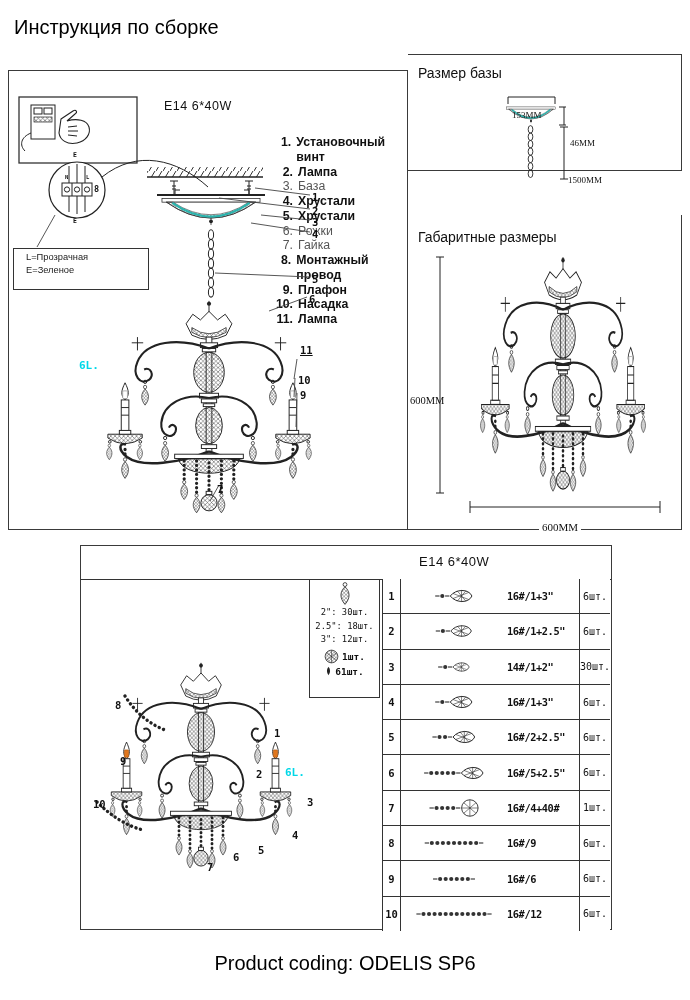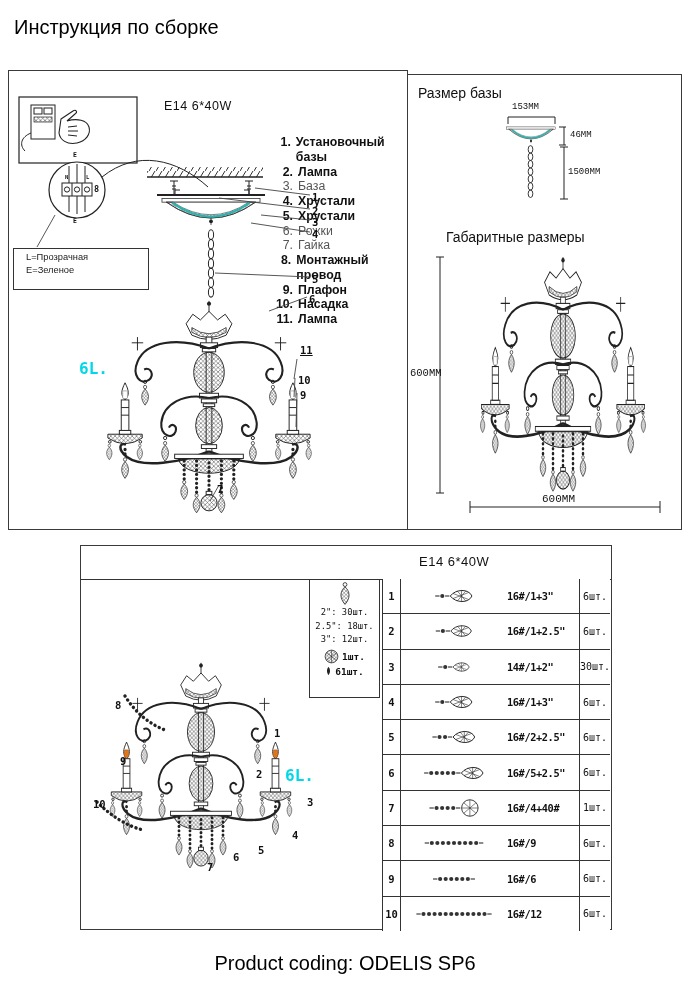--- a/index.html
+++ b/index.html
@@ -16,23 +16,23 @@
   
   .plist{position:absolute;left:258px;top:64px;width:142px;}
   .pl-row{display:flex;font-size:12.3px;font-weight:700;line-height:14.75px;color:#101010;}
   .pl-row .pl-num{width:26px;text-align:right;margin-right:5px;}
   .pl-row.muted{color:#555;font-weight:400;}
   
   .wleg{position:absolute;left:4px;top:177px;width:136px;height:42px;border:1.2px solid #333;background:#fff;padding:2px 0 0 3px;box-sizing:border-box;}
   .wleg span{display:block;font-size:9.3px;line-height:12.5px;color:#222;padding-left:9px;}
   
   .callout{position:absolute;font-family:"DejaVu Sans Mono",monospace;font-size:10.5px;font-weight:700;color:#111;z-index:5;white-space:nowrap;}
-  .callout.cyan{color:var(--cyan,#00d8e8);font-size:16px;}
+  .callout.cyan{color:var(--cyan,#00d8e8);font-size:11px;}
   
-  .dimlbl{position:absolute;font-family:Liberation Mono, monospace;color:#111;white-space:nowrap;z-index:4;}
+  .dimlbl{position:absolute;font-family:Liberation Serif, serif;color:#111;white-space:nowrap;z-index:4;margin-top:28px;}
   
   .bp-header{position:absolute;left:0;top:0;right:0;height:33px;border-bottom:1.4px solid #333;z-index:2;}
   .bp-header span{position:absolute;left:338px;top:8px;font-size:13px;letter-spacing:.5px;}
   .clegend{position:absolute;left:228px;top:33px;width:71px;height:119px;border:1.4px solid #333;background:#fff;box-sizing:border-box;z-index:2;text-align:center;}
   .clegend .szline{display:block;font-family:"DejaVu Sans Mono",monospace;font-size:8.8px;line-height:13.5px;color:#111;white-space:nowrap;}
   .clegend .lrow{display:flex;align-items:center;justify-content:center;gap:3px;margin-top:2px;}
   .clegend .lrow span{font-family:"DejaVu Sans Mono",monospace;font-size:9.5px;font-weight:700;}
   .ptable{position:absolute;left:301px;top:33px;width:228px;height:352px;border-left:1.4px solid #333;display:flex;flex-direction:column;z-index:2;background:#fff;box-sizing:border-box;}
   .prow{flex:1;display:flex;align-items:stretch;border-bottom:1.4px solid #333;min-height:0;}
   .prow:last-child{border-bottom:none;}
@@ -178,21 +178,21 @@
   <span class="abs off-lbl" style="left:54px;top:32px;">OFF</span>
   <div class="wleg">
 
   <span>L=Прозрачная</span>
       <span>E=Зеленое</span>
     </div>
   <div class="plist">
 
   <div class="pl-row">
         <span class="pl-num">1.</span>
-        <span class="pl-label">Установочный базы</span>
+        <span class="pl-label">Установочный винт</span>
       </div>
       <div class="pl-row">
         <span class="pl-num">2.</span>
         <span class="pl-label">Лампа</span>
       </div>
       <div class="pl-row muted">
         <span class="pl-num">3.</span>
         <span class="pl-label">База</span>
       </div>
       <div class="pl-row">
@@ -240,41 +240,41 @@
     <span class="callout" style="left: 291px; top: 318px;">9</span>
     <span class="callout" style="left: 208px; top: 412px;">7</span>
     <span class="callout cyan" style="left: 70px; top: 288px;">6L.</span>
     <span class="callout" style="left: 64px; top: 80px; font-size: 6.5px;">E</span>
     <span class="callout" style="left: 56px; top: 103px; font-size: 5.5px;">N</span>
     <span class="callout" style="left: 77px; top: 103px; font-size: 5.5px;">L</span>
     <span class="callout" style="left: 85px; top: 113px; font-size: 8.5px;">8</span>
     <span class="callout" style="left: 64px; top: 146px; font-size: 6.5px;">E</span>
   </div>
 
-<div class="panel noL" style="left:408px;top:74px;width:274px;height:157px;">
+<div class="panel noL" style="left:408px;top:54px;width:274px;height:117px;">
   <svg class="panel-svg" width="271" height="142" viewBox="0 0 271 142">
     <path class="dim" d="M100,42 H147 M100,42 V49 M147,42 V49"></path>
     <use href="#basedome" x="97" y="51" width="52" height="19"></use>
     <use href="#chain" x="118" y="70" width="9" height="54"></use>
     <path class="dim" d="M151,52 H158 M151,70 H158 M156,52 V70"></path>
     <path class="dim" d="M156,72 V124 M152,72 H160 M152,124 H160"></path>
   </svg>
   <span class="abs panel-title" style="left:10px;top:10px;">Размер базы</span>
   <span class="dimlbl" style="left:104px;top:27px;font-size:9px;">153MM</span>
   <span class="dimlbl" style="left:162px;top:55px;font-size:9px;">46MM</span>
   <span class="dimlbl" style="left:160px;top:92px;font-size:9px;">1500MM</span>
 </div>
 
 <div class="panel noL noT" style="left:408px;top:215px;width:274px;height:315px;">
   <svg class="panel-svg" width="271" height="312" viewBox="0 0 271 312">
     <use href="#chand" x="55" y="40" width="200" height="242"></use>
     <path class="dim" d="M32,42 V278 M28,42 H36 M28,278 H36"></path>
     <path class="dim" d="M62,292 H252 M62,286 V298 M252,286 V298"></path>
   </svg>
-  <span class="abs panel-title" style="left:10px;top:14px;margin-left:28px;">Габаритные размеры</span>
+  <span class="abs panel-title" style="left:10px;top:14px;">Габаритные размеры</span>
   <span class="dimlbl" style="left:2px;top:152px;font-size:10.5px;">600MM</span>
   <span class="dimlbl dimbg" style="left:131px;top:278px;font-size:11px;">600MM</span>
 </div>
 
 <div class="panel" style="left:80px;top:545px;width:532px;height:385px;">
   <div class="bp-header">
     <span class="mono">E14  6*40W</span>
   </div>
   <svg class="panel-svg" width="529" height="382" viewBox="0 0 529 382">
     <use href="#chand" x="10" y="115" width="220" height="212" style="--bulb:var(--orange,#e0761c);--bulbstroke:#b35b12;"></use>

